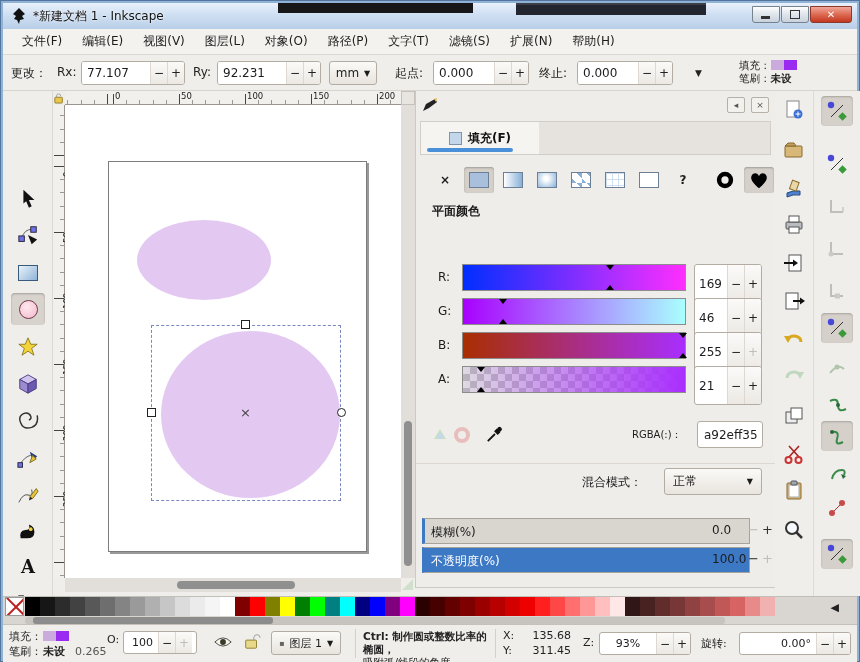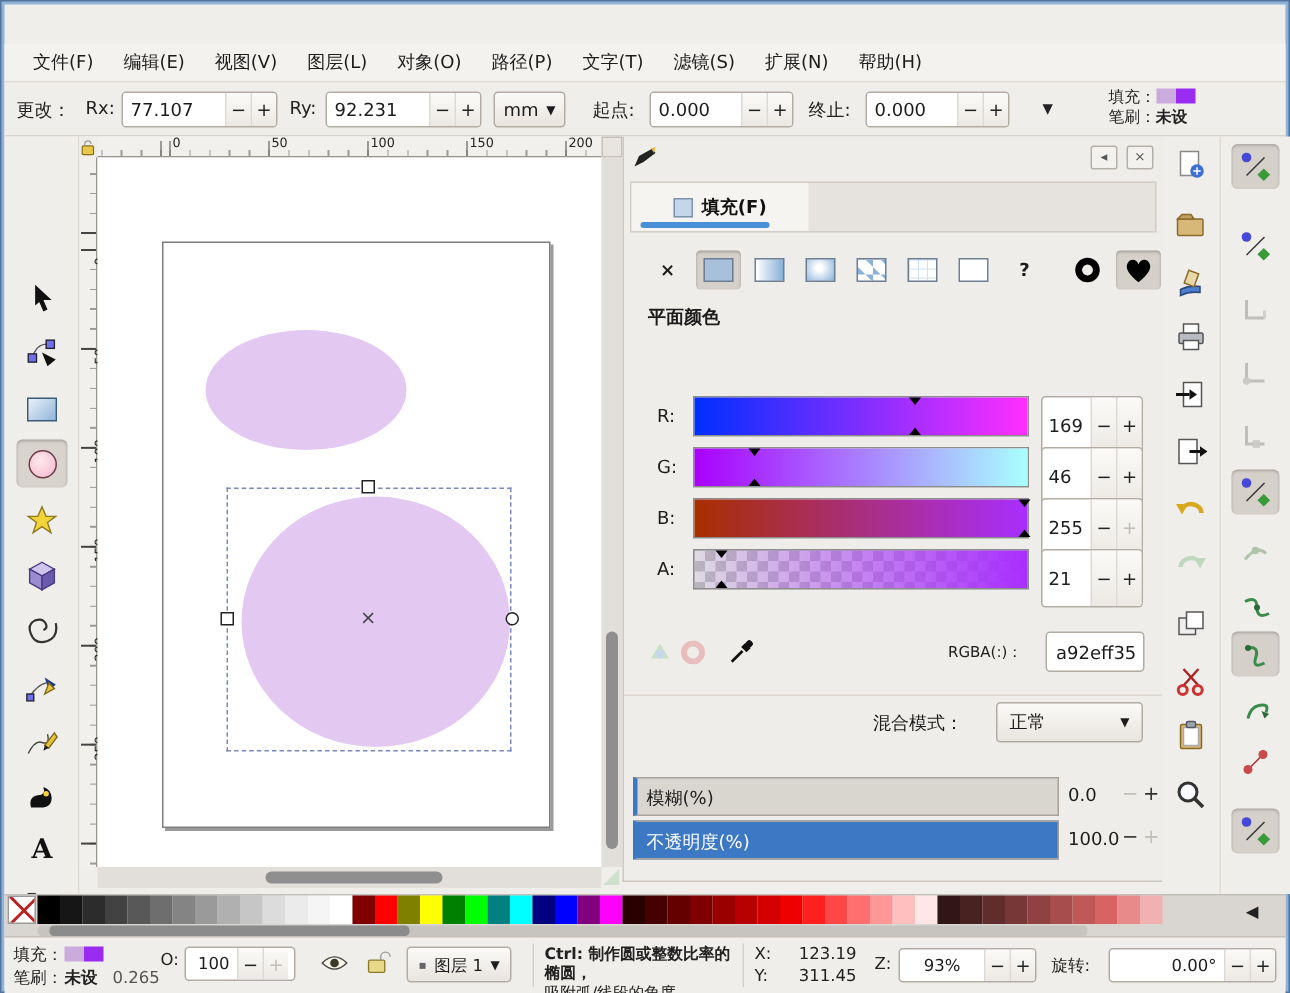--- a/index.html
+++ b/index.html
@@ -83,21 +83,21 @@
 .mk.top{top:0;border-top:5px solid #000}
 .mk.bot{bottom:0;border-bottom:5px solid #000}
 .sspin{position:absolute;left:278px;top:1px;height:39px;display:flex;border:1px solid #b2aca3;border-radius:3px;background:#fff;overflow:hidden}
 .sspin .val{min-width:32px;padding:0 4px;display:flex;align-items:center;font-size:12px}
 .pickrow{position:absolute;left:0;top:330px;width:100%;height:30px}
 .rgba-label{position:absolute;left:216px;top:7px;font-size:10px}
 .rgba-input{position:absolute;left:281px;top:0;width:66px;height:27px;border:1px solid #b2aca3;border-radius:3px;background:#fff;display:flex;align-items:center;padding:0 6px;font-size:12px}
 .blendrow{position:absolute;left:0;top:372px;width:100%;height:36px;border-top:1px solid #dcd7d0}
 .blend-label{position:absolute;left:166px;top:10px;font-size:12px}
 .blend-dd{position:absolute;left:248px;top:4px;width:98px;height:27px;border:1px solid #b2aca3;border-radius:3px;background:linear-gradient(#fbfaf8,#e8e4de);display:flex;align-items:center;justify-content:space-between;padding:0 8px;font-size:12px}
-.hslider{position:absolute;left:6px;width:284px;height:26px;background:#d9d5cf;border:1px solid #a7a29a;border-left:3px solid #3d78c4}
+.hslider{position:absolute;left:6px;width:328px;height:26px;background:#d9d5cf;border:1px solid #a7a29a;border-left:3px solid #3d78c4}
 .hslider .lab{position:absolute;left:6px;top:5px;font-size:12px;color:#222}
 .hslider.fillblue{background:#3d78c4}
 .hslider.fillblue .lab{color:#fff}
 .hsval{position:absolute;left:296px;font-size:12px;width:36px;text-align:left;top:5px}
 .hsbtn{position:absolute;top:4px;font-size:13px;color:#333}
 .hsbtn.dim{color:#c2bdb6}
 
 .commands{position:absolute;left:772px;top:88px;width:38px;height:505px;background:#f0eeeb;display:block}
 .cmd{position:absolute;left:6px;width:26px;height:26px;display:flex;align-items:center;justify-content:center}
 .snapbar{position:absolute;left:810px;top:88px;width:47px;height:505px;background:#f0eeeb;border-left:1px solid #e0dcd5}
@@ -123,20 +123,41 @@
 .stspin .val{padding:0 5px;display:flex;align-items:center;min-width:34px;justify-content:flex-end}
 .layerbtn{position:absolute;height:24px;border:1px solid #b2aca3;border-radius:3px;background:linear-gradient(#fbfaf8,#e8e4de);display:flex;align-items:center;gap:5px;padding:0 7px}
 .msg{position:absolute;font-size:10.5px;line-height:13px;color:#222}
 .vsep{position:absolute;top:4px;bottom:4px;width:1px;background:#d5d0c9}
 </style>
 </head>
 <body>
 
 <div class="window">
 
+  <div class="titlebar">
+    <svg width="16" height="16" viewBox="0 0 16 16">
+        <polygon points="8,0 14,6 11,8 13,11 9,12 8,16 6,12 3,11 5,8 2,6" fill="#111"></polygon>
+      </svg>
+    <span class="apptitle">*新建文档 1 - Inkscape</span>
+    <div class="artifact1"></div>
+    <div class="artifact2"></div>
+    <div class="winbtns">
+      <div class="wbtn">
+          <svg width="10" height="9">
+            <rect x="0" y="6" width="9" height="3" fill="#333"></rect>
+          </svg>
+        </div>
+      <div class="wbtn">
+          <svg width="10" height="9">
+            <rect x="0.5" y="0.5" width="9" height="8" fill="none" stroke="#333"></rect>
+          </svg>
+        </div>
+      <div class="wbtn close">✕</div>
+    </div>
+  </div>
 
   <div class="menubar">
     <span class="menuitem">文件(F)</span>
     <span class="menuitem">编辑(E)</span>
     <span class="menuitem">视图(V)</span>
     <span class="menuitem">图层(L)</span>
     <span class="menuitem">对象(O)</span>
     <span class="menuitem">路径(P)</span>
     <span class="menuitem">文字(T)</span>
     <span class="menuitem">滤镜(S)</span>
@@ -705,21 +726,21 @@
       <span>图层 1</span>
       <span style="font-size:8px">▼</span>
     </div>
     <div class="vsep" style="left:352px"></div>
     <div class="msg" style="left:360px;top:5px;width:128px">
       <div><b>Ctrl: 制作圆或整数比率的椭圆，</b></div>
       <div>吸附弧/线段的角度</div>
     </div>
     <div class="vsep" style="left:492px"></div>
     <span class="st" style="left:500px;top:4px">X:</span>
-    <span class="st" style="left:524px;top:4px;width:44px;text-align:right">123.19</span>
+    <span class="st" style="left:524px;top:4px;width:44px;text-align:right">135.68</span>
     <span class="st" style="left:500px;top:19px">Y:</span>
     <span class="st" style="left:524px;top:19px;width:44px;text-align:right">311.45</span>
     <span class="st" style="left:580px;top:11px">Z:</span>
     <div class="stspin" style="left:596px;top:7px;width:92px">
       <div class="val" style="flex:1;justify-content:center">93%</div>
       <div class="sbtn">−</div>
         <div class="sbtn">+</div>
     </div>
     <span class="st" style="left:698px;top:11px">旋转:</span>
     <div class="stspin" style="left:736px;top:7px;width:112px">

